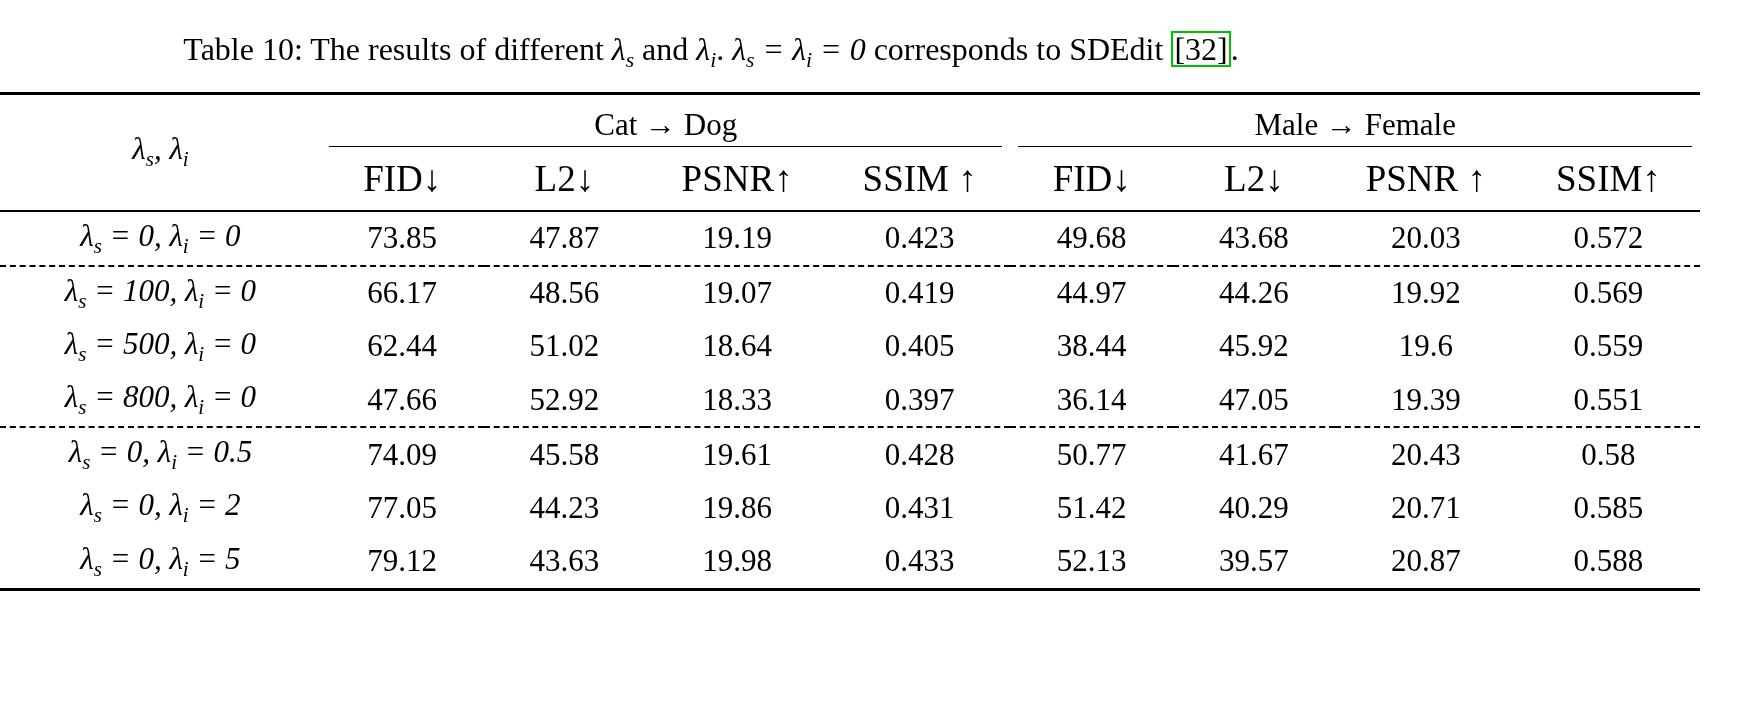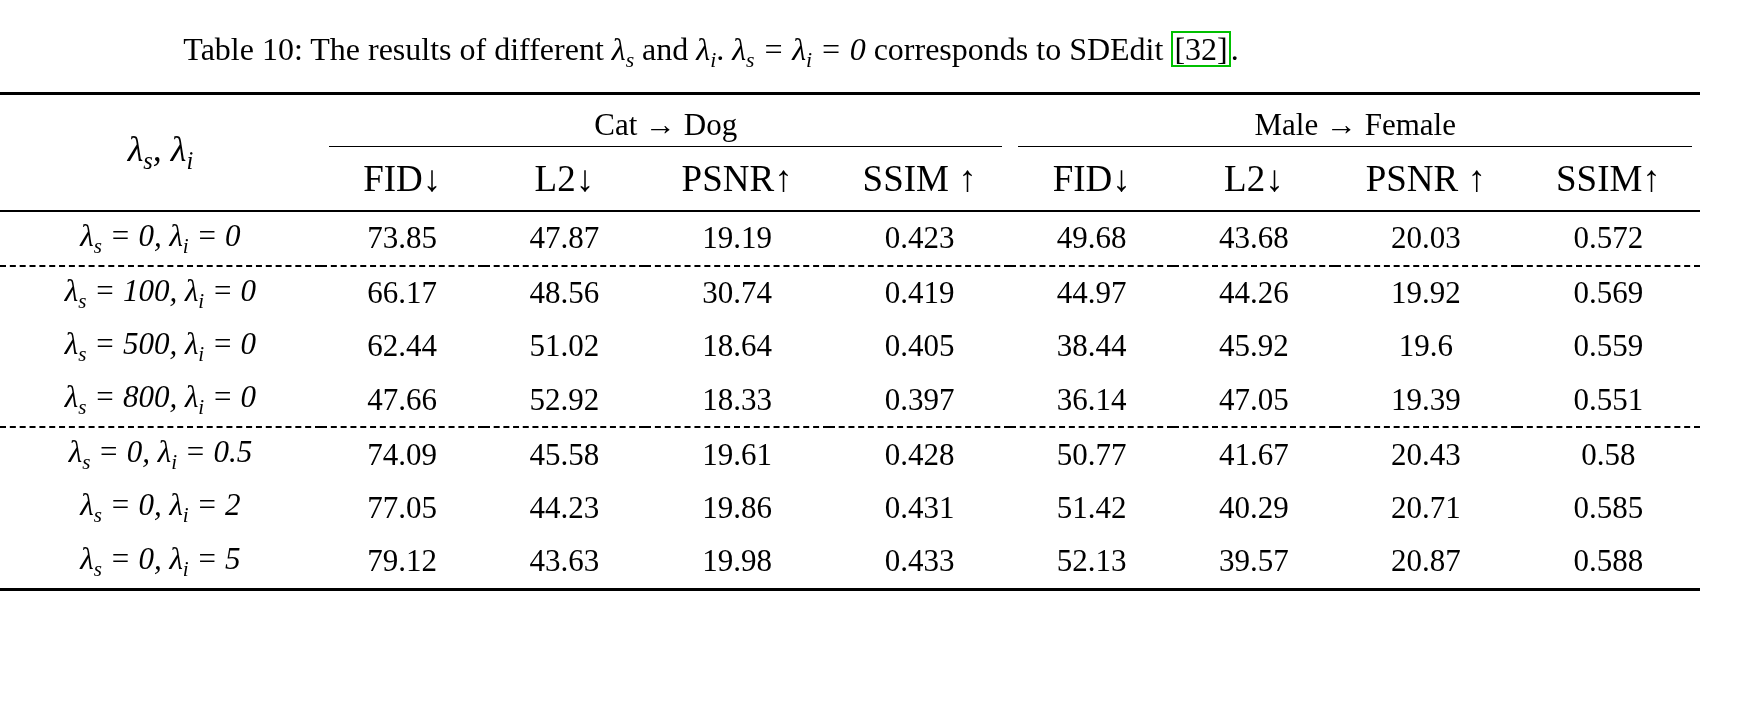--- a/index.html
+++ b/index.html
@@ -95,21 +95,21 @@
   }
   .lam {
     font-style: italic;
   }
   .sub {
     font-size: 0.68em;
     vertical-align: sub;
     font-style: italic;
   }
   .firstcolhdr {
-    font-size: 36px;
+    font-size: 31px;
     vertical-align: middle;
   }
   .spacer-row td {
     height: 6px;
   }
 </style>
 </head>
 <body>
 
 <div class="page">
@@ -158,21 +158,21 @@
         <td class="datacell">49.68</td>
         <td class="datacell">43.68</td>
         <td class="datacell">20.03</td>
         <td class="datacell">0.572</td>
       </tr>
 
       <tr class="dashed">
         <td class="rowlabel"><span class="lam">λ<span class="sub">s</span> = 100, λ<span class="sub">i</span> = 0</span></td>
         <td class="datacell">66.17</td>
         <td class="datacell">48.56</td>
-        <td class="datacell">30.74</td>
+        <td class="datacell">19.07</td>
         <td class="datacell">0.419</td>
         <td class="datacell">44.97</td>
         <td class="datacell">44.26</td>
         <td class="datacell">19.92</td>
         <td class="datacell">0.569</td>
       </tr>
 
       <tr>
         <td class="rowlabel"><span class="lam">λ<span class="sub">s</span> = 500, λ<span class="sub">i</span> = 0</span></td>
         <td class="datacell">62.44</td>

